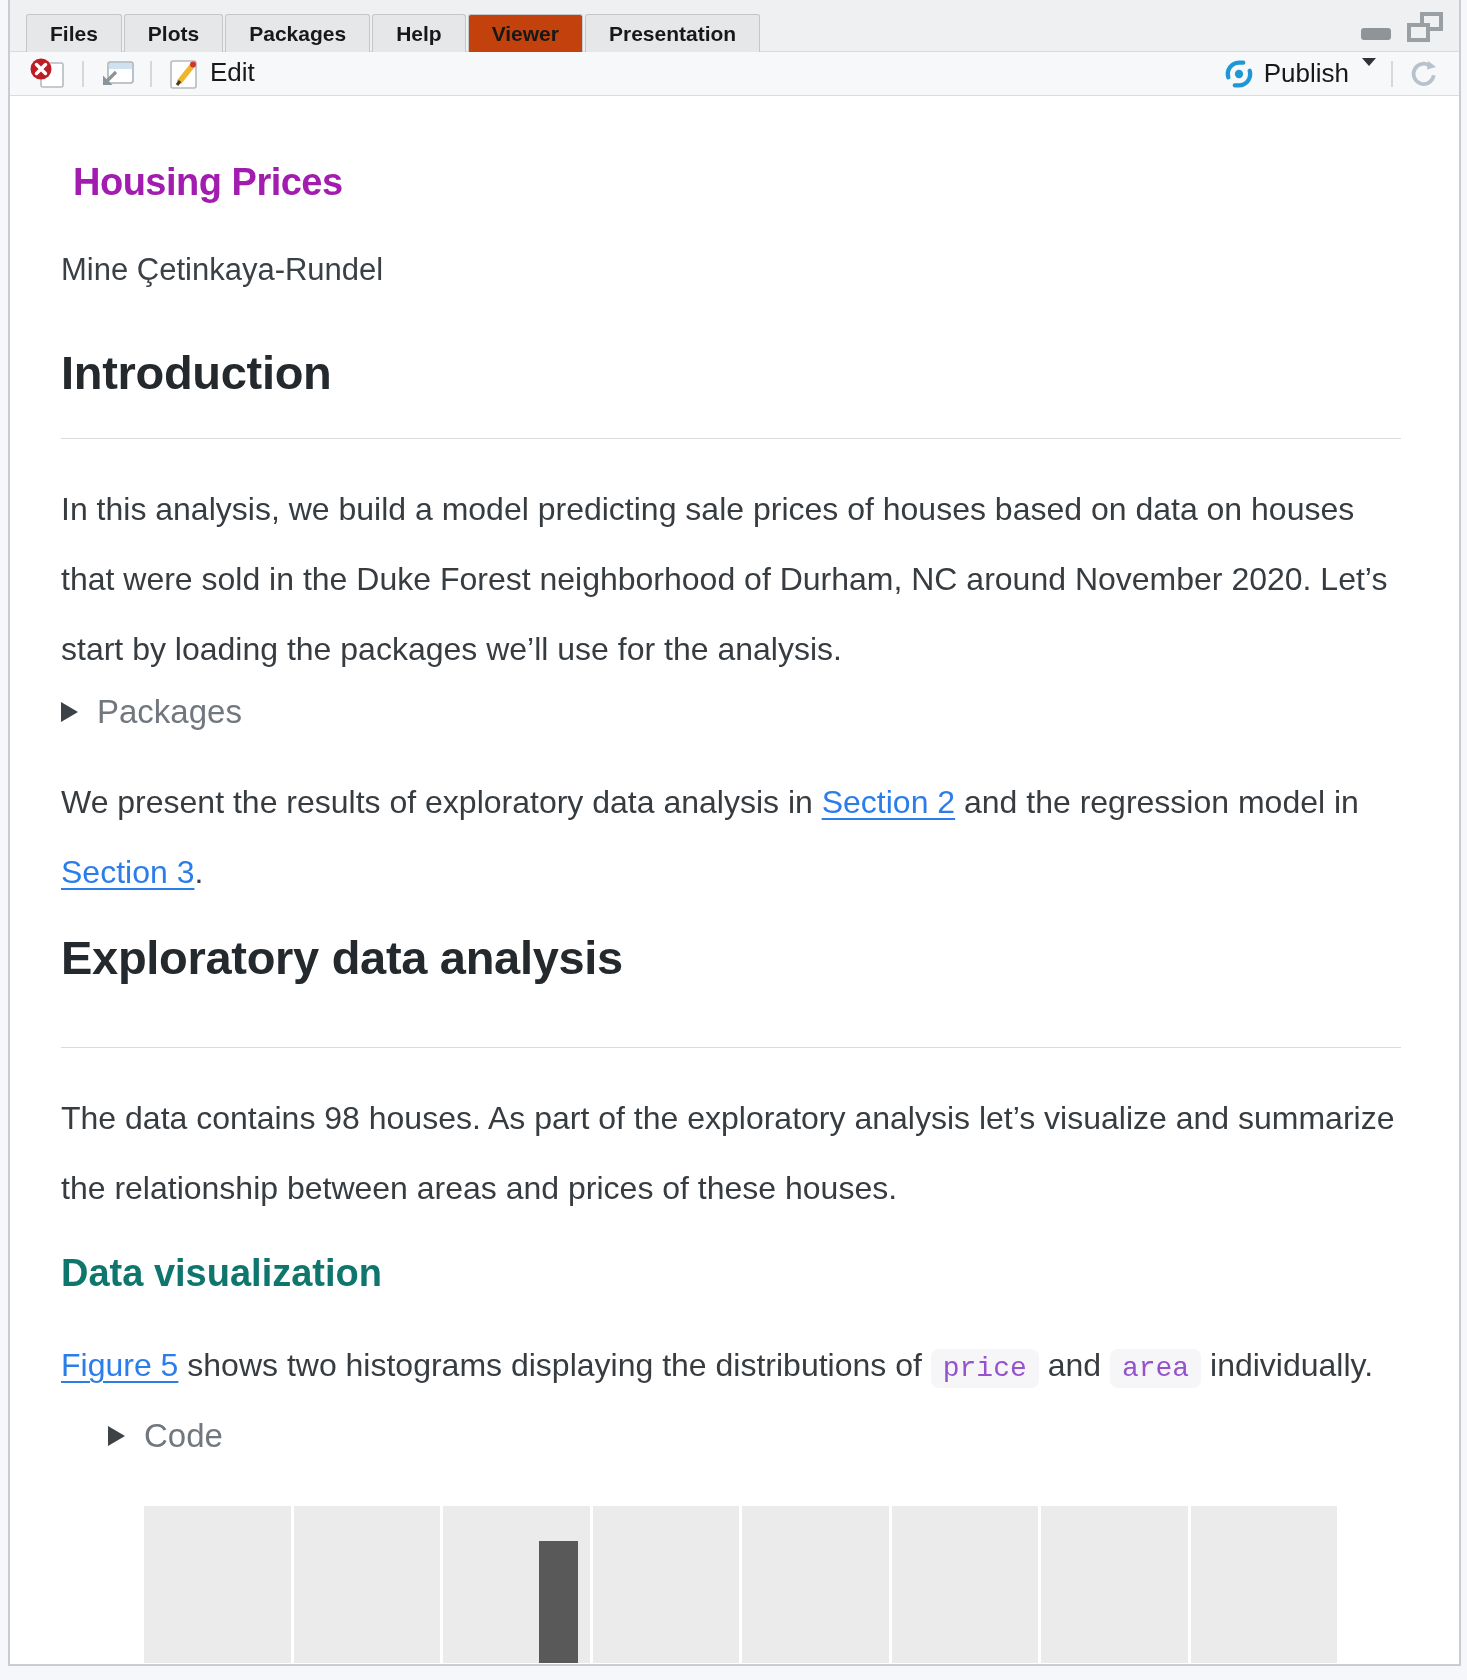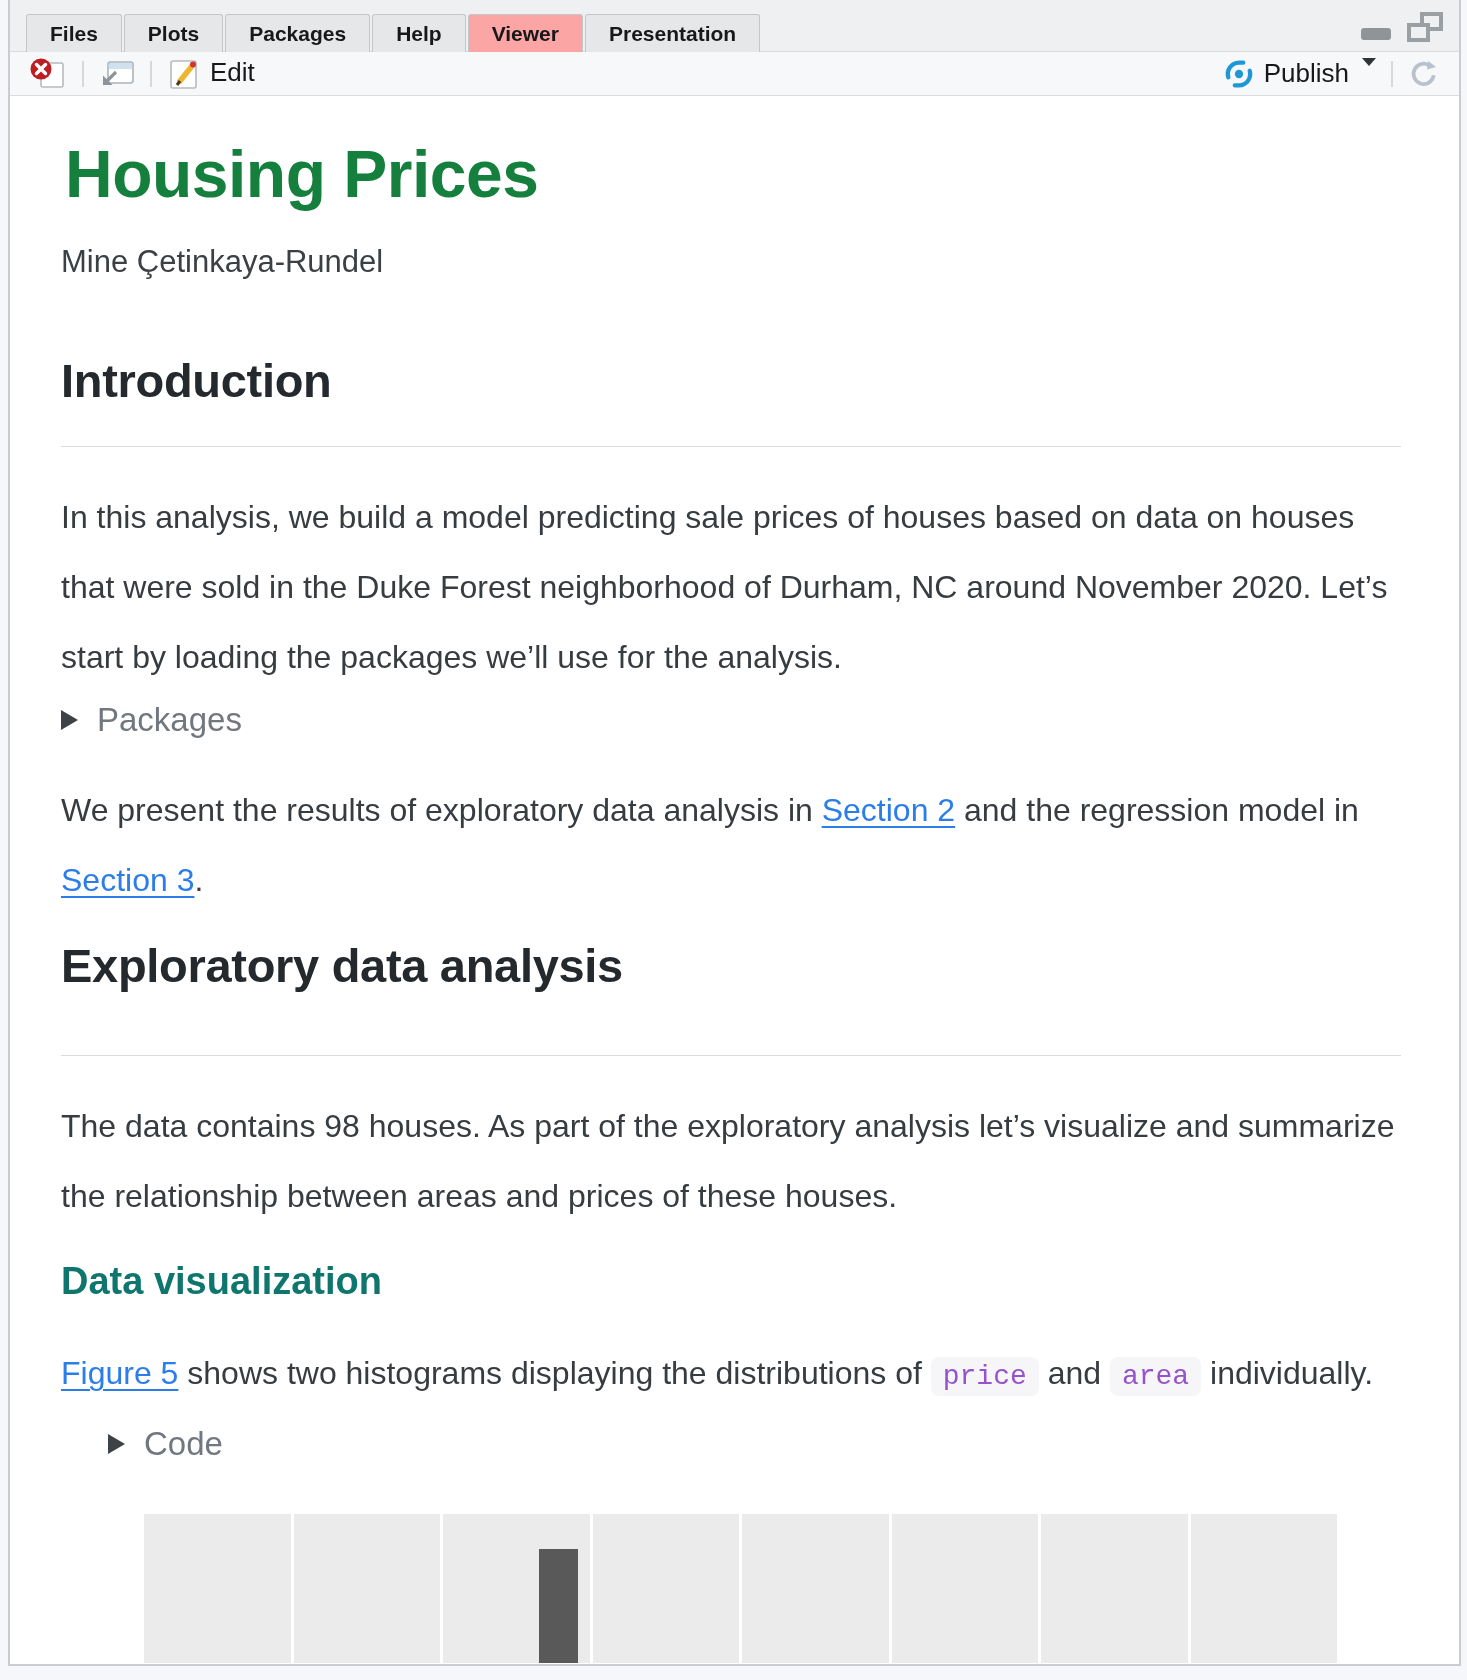--- a/index.html
+++ b/index.html
@@ -21,21 +21,21 @@
     display:flex; align-items:flex-end; padding-left:16px;
     border-bottom:1px solid #d8dbde;
   }
   .tab {
     height:38px; margin-bottom:-1px; padding:0 23px; margin-right:2px;
     display:flex; align-items:center;
     background:#e6e7e8; border:1px solid #c3c7cb; border-bottom:none;
     border-radius:3px 3px 0 0;
     font-size:21px; font-weight:bold; color:#161819; cursor:pointer; white-space:nowrap;
   }
-  .tab.active { background:#fca5a5; }
+  .tab.active { background:#c2410c; }
   .winbtns { position:absolute; right:16px; top:12px; display:flex; align-items:flex-end; gap:16px; }
   .minbtn, .maxbtn { background:none; border:none; padding:0; cursor:pointer; }
   .min-glyph { width:30px; height:12px; background:#8f9499; border-radius:3px; margin-bottom:2px; }
   .max-glyph { position:relative; width:36px; height:30px; }
   .max-glyph .back  { position:absolute; right:0; top:0;  width:23px; height:19px; border:4px solid #9a9fa4; }
   .max-glyph .front { position:absolute; left:0; bottom:0; width:23px; height:19px; border:4px solid #9a9fa4; background:#eef0f1; }
   
   .toolbar {
     height:44px; background:#f6f8f9; border-bottom:1px solid #dadde0;
     display:flex; align-items:center; padding:0 14px; gap:10px;
@@ -44,24 +44,24 @@
     display:flex; align-items:flex-start; gap:9px;
     background:none; border:none; padding:2px 5px; cursor:pointer;
     font-family:inherit; font-size:26px; color:#16181a;
   }
   .sep { width:2px; height:26px; background:#d6d9dc; }
   .spacer { flex:1; }
   .caret { width:0; height:0; border-left:7px solid transparent; border-right:7px solid transparent; border-top:8px solid #2f3337; margin-left:4px; }
   
   .viewer-content { position:relative; height:1567px; overflow:hidden; background:#fff; }
   .doc { padding:44px 58px 0 51px; color:#373c41; }
-  .doc h1 { margin:4px; font-size:66px; line-height:60px; font-weight:600; color:#15803d; letter-spacing:-0.5px; }
+  .doc h1 { margin:12px; font-size:38px; line-height:60px; font-weight:600; color:#a21caf; letter-spacing:-0.5px; }
   .author { margin:40px 0 0; font-size:31px; line-height:36px; color:#3b4045; }
   .doc h2 {
-    margin:76px 0 0; font-size:47px; line-height:50px; font-weight:600; color:#24292e;
+    margin:60px 0 0; font-size:47px; line-height:50px; font-weight:600; color:#24292e;
     padding-bottom:40px; border-bottom:1px solid #d9dcdf; letter-spacing:-0.3px;
   }
   .doc h2.eda { margin-top:26px; padding-bottom:64px; }
   .doc h3 { margin:28px 0 0; font-size:38px; line-height:44px; font-weight:600; color:#0f766e; }
   p.body { margin:35px 0 0; font-size:32px; line-height:70px; }
   a.doclink { color:#2b7de9; text-decoration:underline; text-decoration-thickness:2px; text-underline-offset:5px; cursor:pointer; }
   code.inline {
     font-family:"Liberation Mono","DejaVu Sans Mono",monospace;
     font-size:28px; color:#9552cc; background:#f6f6f8; border-radius:8px; padding:4px 12px;
   }

